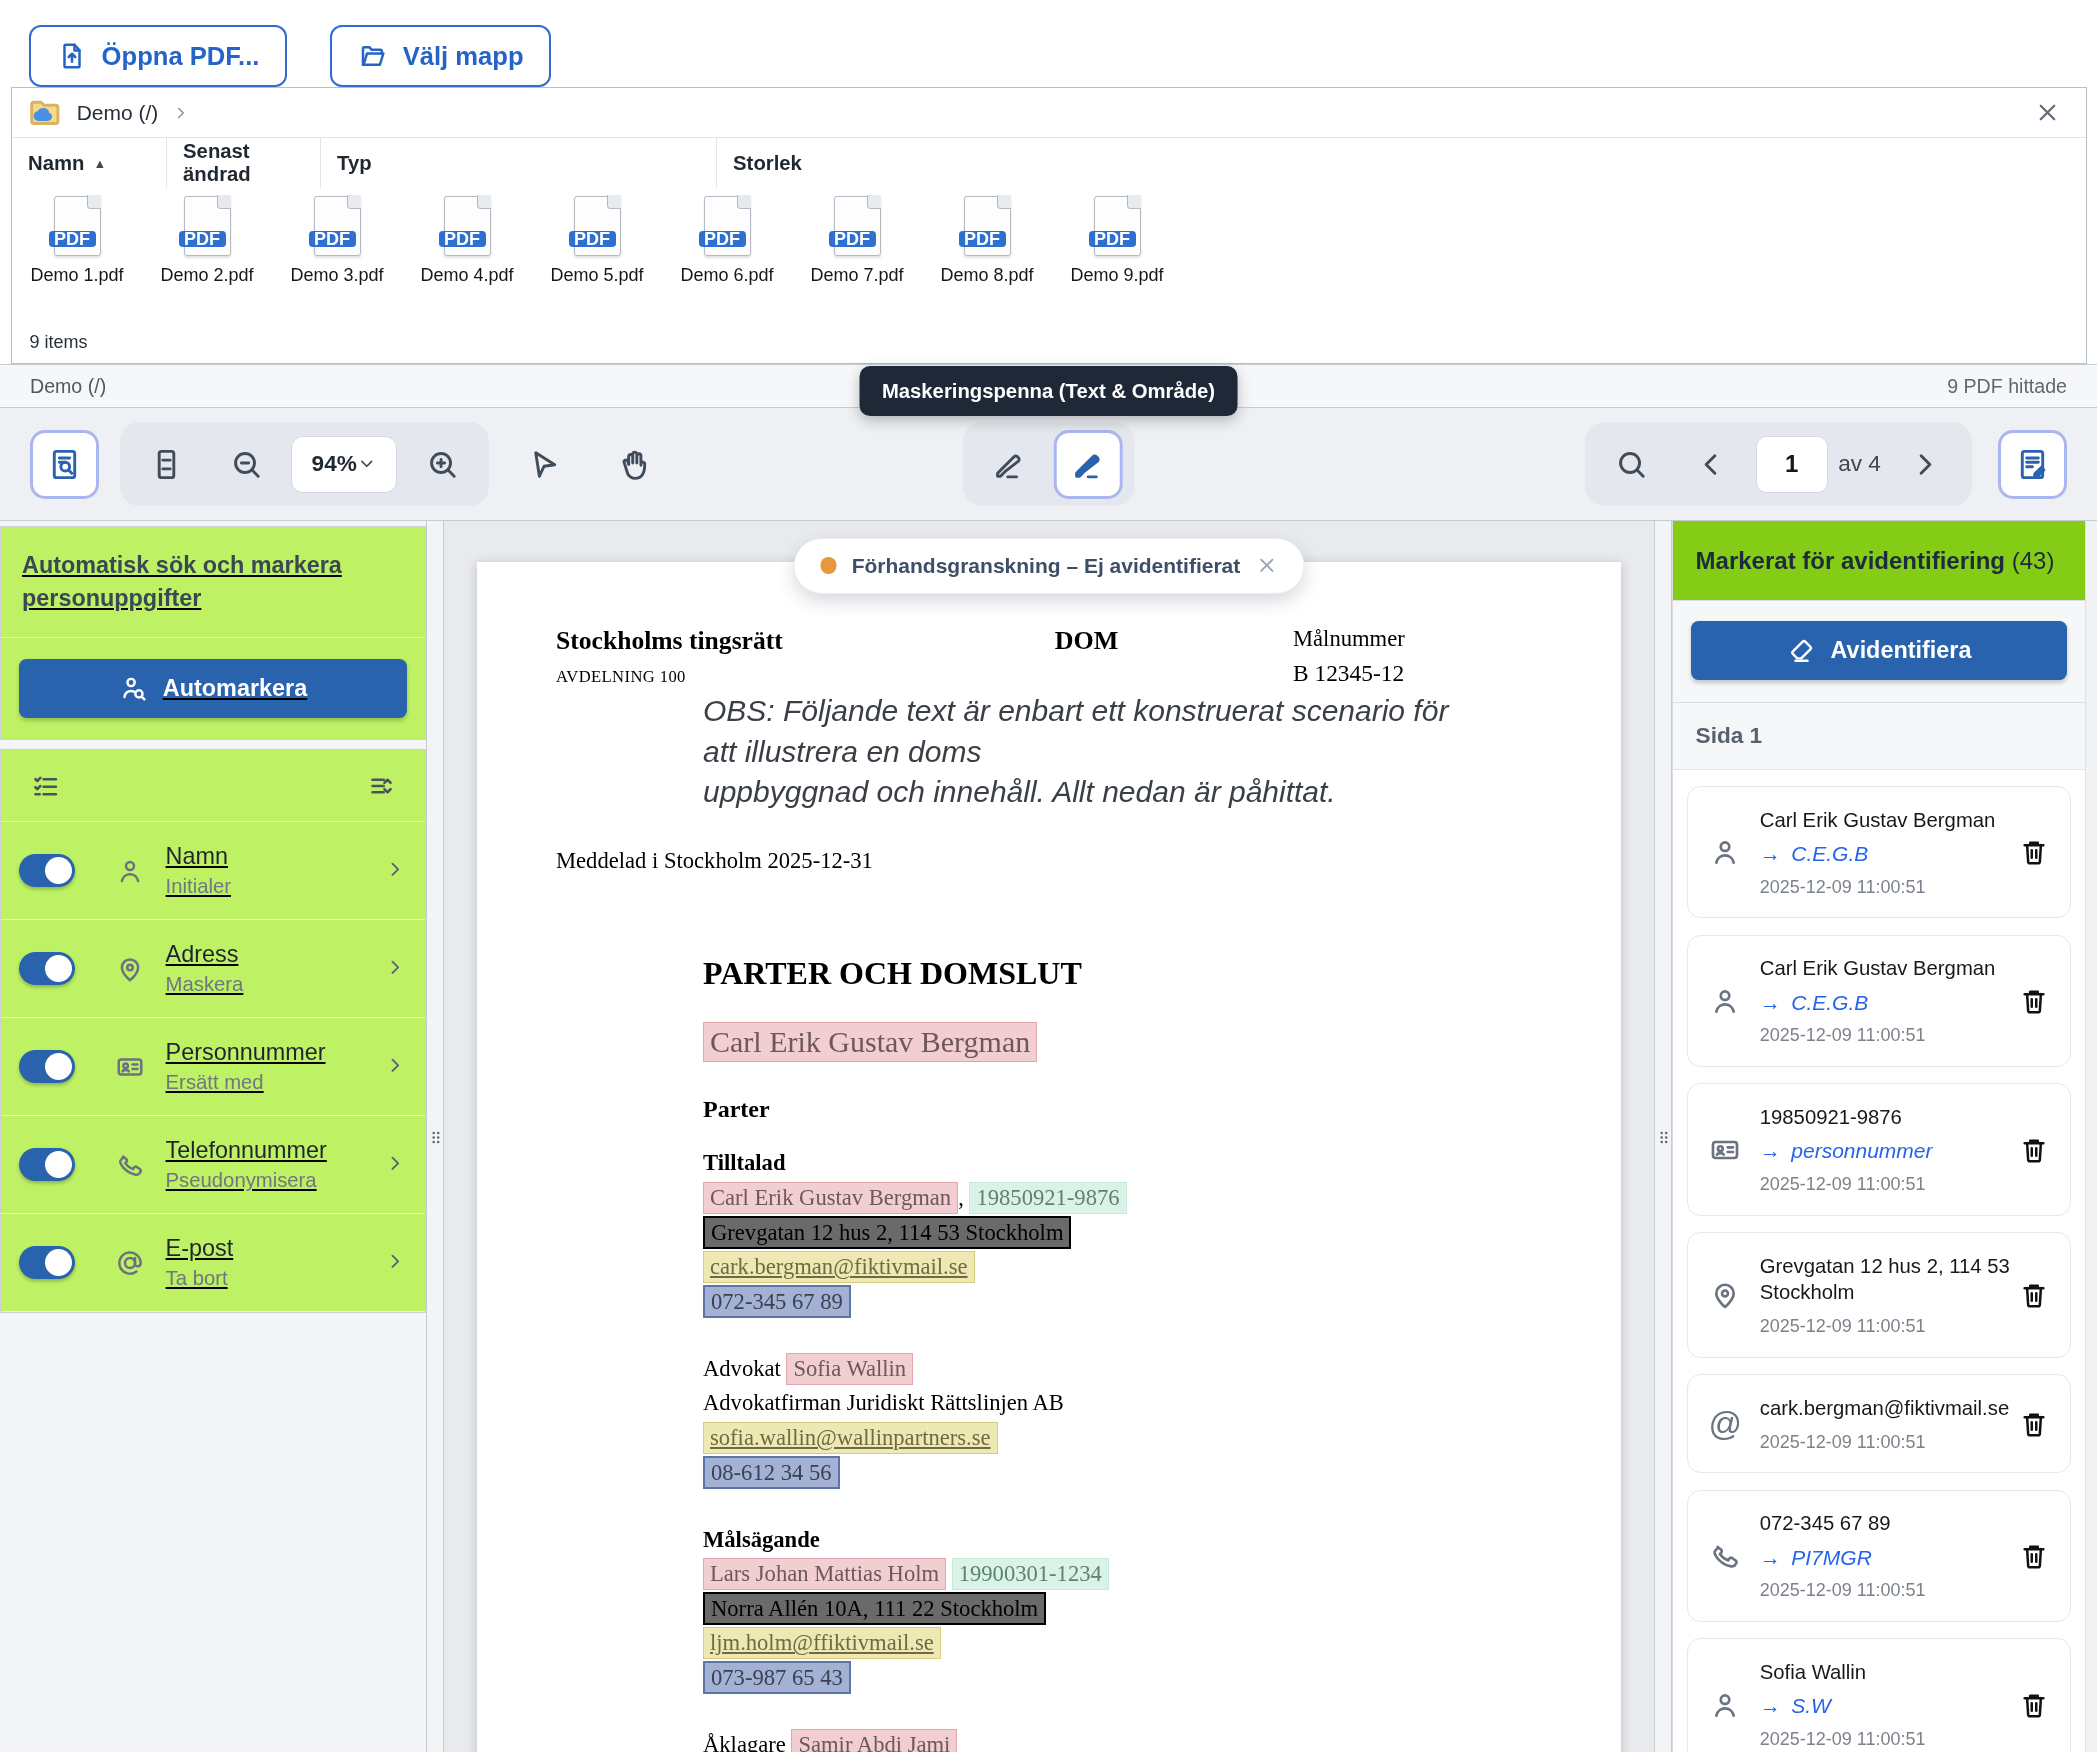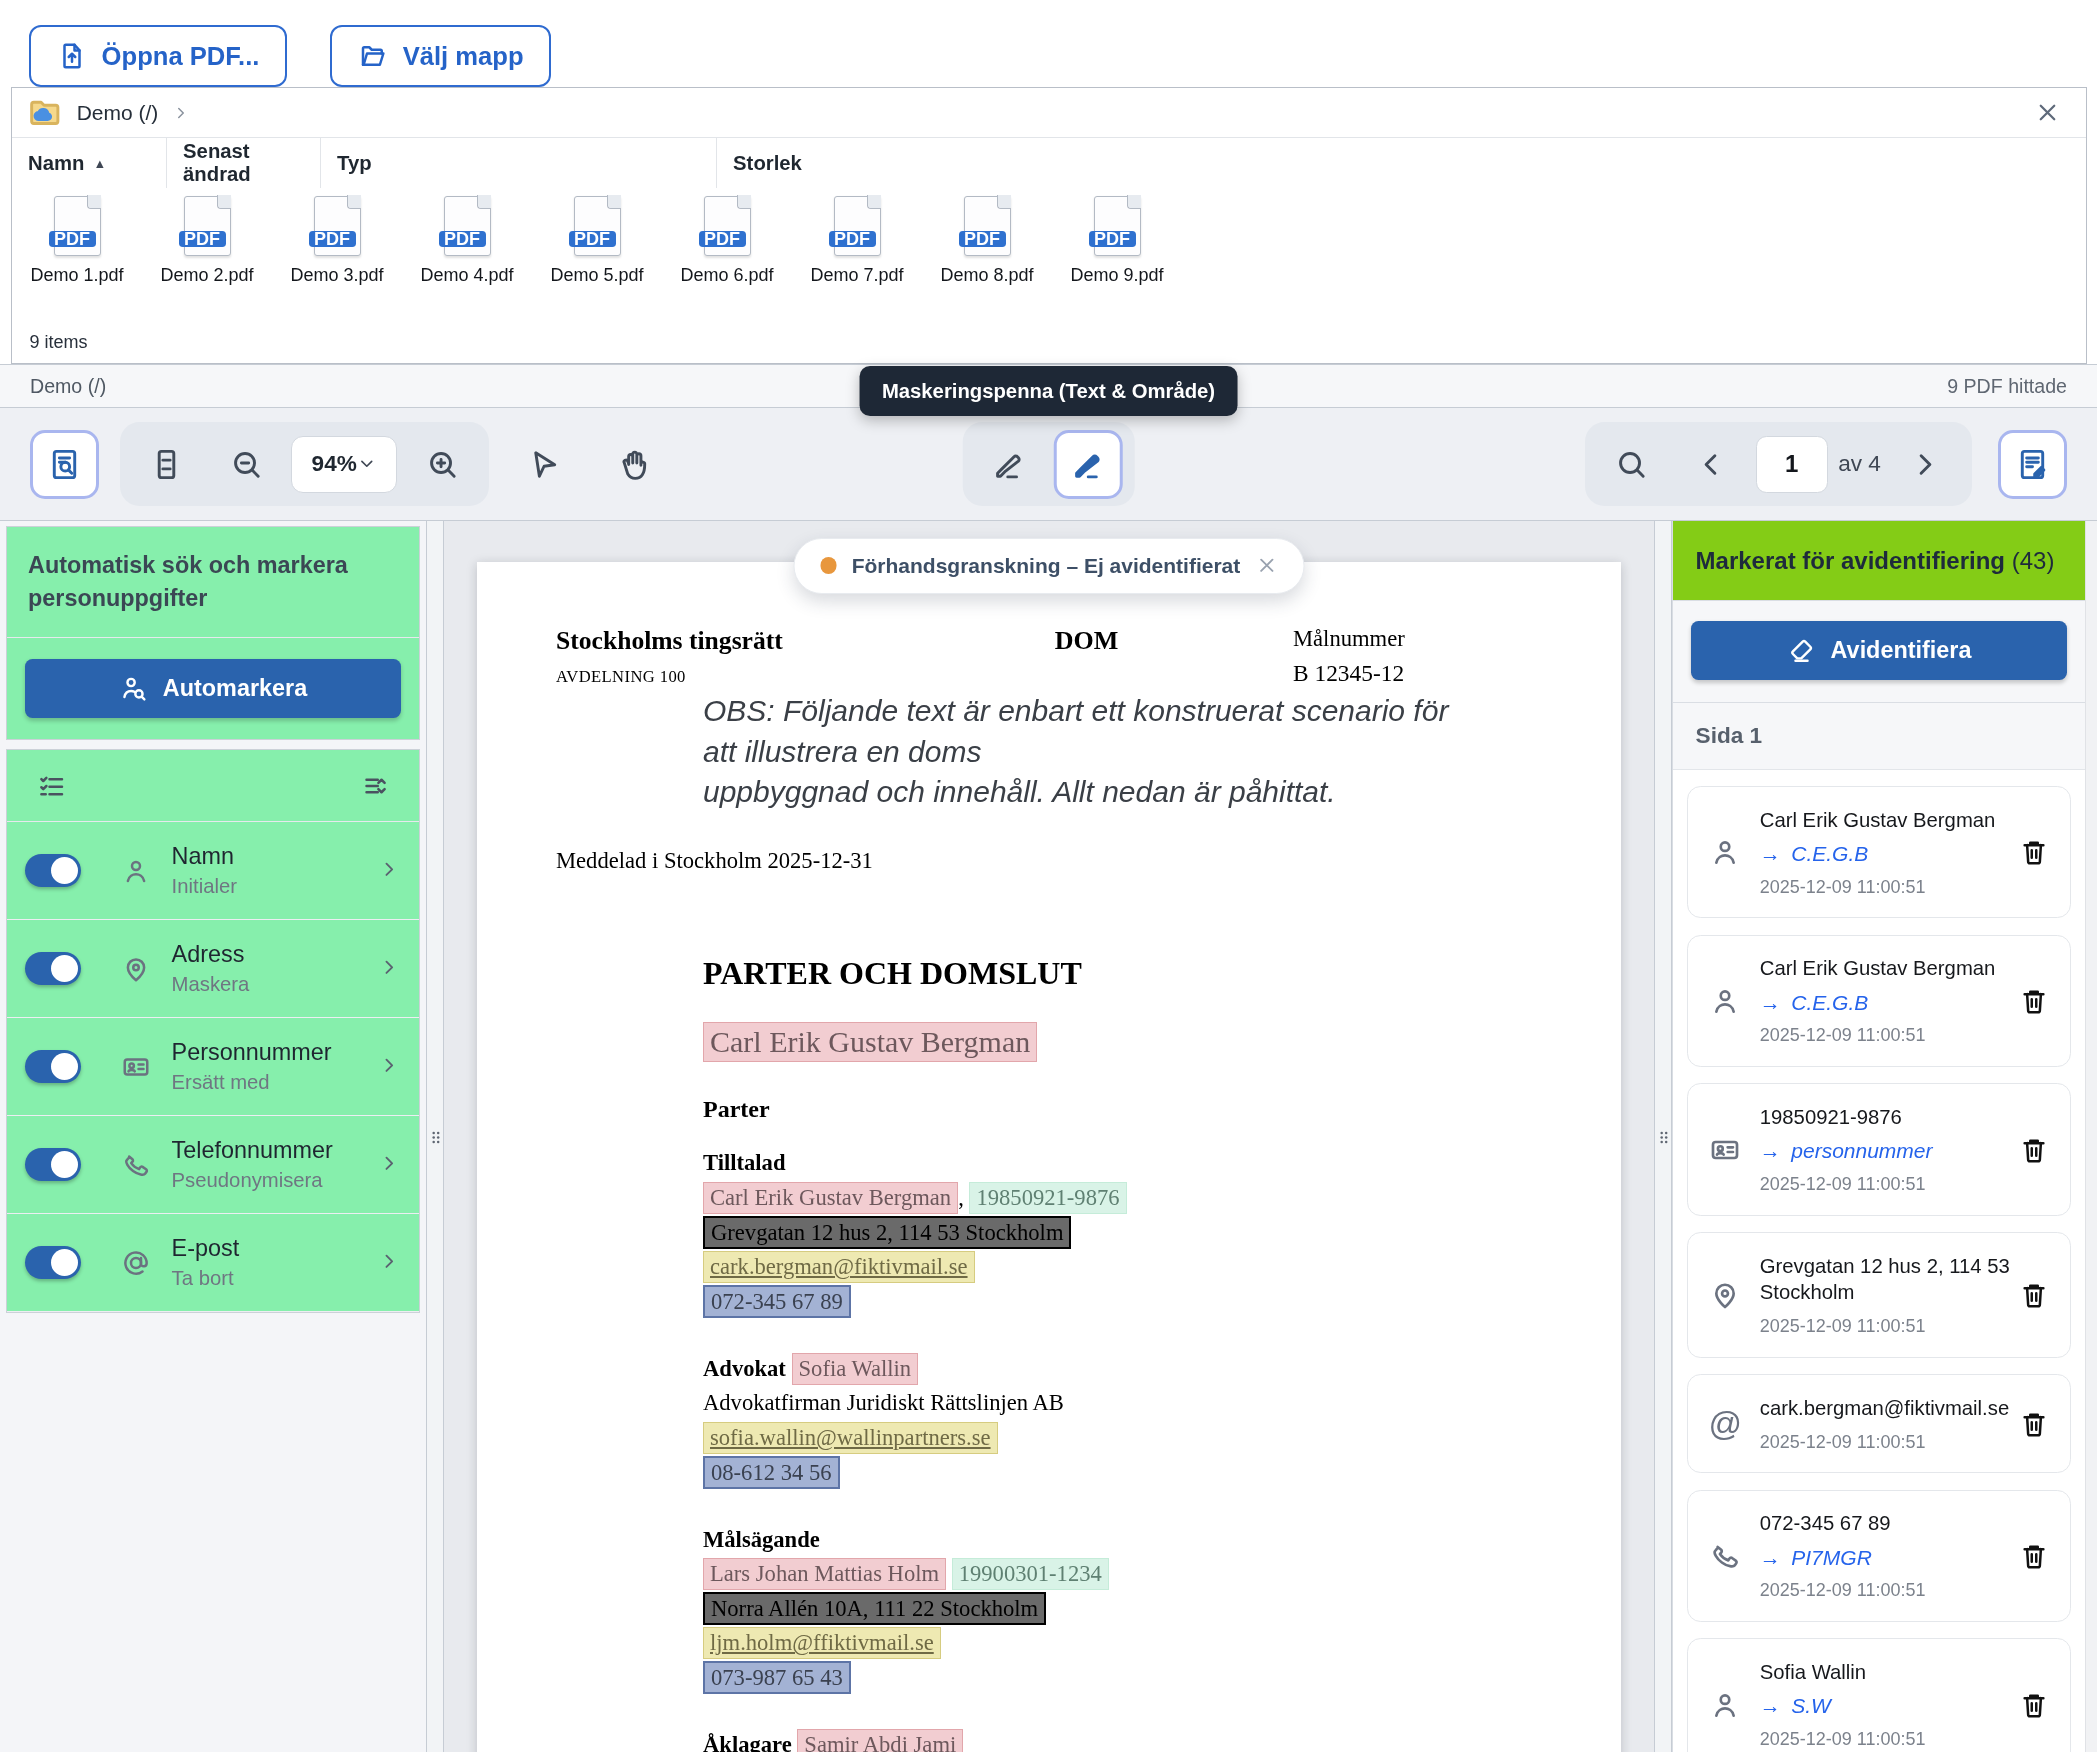--- a/index.html
+++ b/index.html
@@ -64,21 +64,21 @@
     text-align:center; font-size:24px; font-weight:bold; color:#14171c; font-family:"Liberation Sans",sans-serif; }
   .oftext { font-size:22.6px; color:#3f4754; }
 
   
   .main { display:flex; height:1233px; }
   .splitter { width:18px; background:#f2f4f6; border-left:1.5px solid #c6ccd4; border-right:1.5px solid #c6ccd4;
     display:flex; align-items:center; justify-content:center; cursor:col-resize; }
 
   
   .lsb { width:426px; background:#f4f5f8; display:flex; flex-direction:column; gap:9px; padding-top:4.5px; }
-  .lsb-card { margin:0 6px; background:#86efac; border:1.5px solid #ccd1d8; }
+  .lsb-card { margin:0 0; background:#bef264; border:1.5px solid #ccd1d8;text-decoration:underline; }
   .lsb-title { padding:22.6px 21px; font-size:23.4px; font-weight:bold; color:#3b4754; line-height:1.4;
     border-bottom:1.5px solid #e6e9ed; }
   .lsb-btnwrap { padding:21px 18px; }
   .btn-solid { width:100%; height:59px; background:#2a63ad; border:none; border-radius:7.5px; color:#fff;
     font-size:23.4px; font-weight:bold; display:flex; align-items:center; justify-content:center; gap:15px;
     cursor:pointer; box-shadow:0 2.3px 4.5px rgba(0,0,0,.2); }
   .btn-solid svg { width:29px; height:29px; stroke:#fff; }
   .lsb-iconrow { height:72px; display:flex; align-items:center; justify-content:space-between; padding:0 30px;
     border-bottom:1.5px solid #e6e9ed; }
   .lsb-iconrow svg { width:30px; height:30px; stroke:#4a5260; cursor:pointer; }
@@ -116,21 +116,21 @@
   .obs { margin:4.5px 0 0 147px; width:753px; font-family:"Liberation Sans",sans-serif; font-style:italic;
     font-size:30px; color:#3a3f46; line-height:1.35; }
   .meddelad { text-align:left; font-size:22.6px; margin-top:35px; }
   .docbody { margin-left:147px; margin-top:79px; font-size:22.6px; line-height:1.26; }
   .h-parter { font-size:32px; font-weight:bold; }
   .bigname { margin-top:30px; font-size:30px; }
   .h-sub { margin-top:33px; font-size:24px; font-weight:bold; }
   .h-small { margin-top:25.6px; font-size:22.6px; font-weight:bold; }
   .docline { margin-top:6px; }
   .gap-lg { margin-top:39px; }
-  .bold { font-weight:bold; }
+  .bold { font-weight:normal; }
   .hl { padding:1.5px 6px 3px; }
   .hl-pink { background:#f2cdd1; border:1.5px solid #e2a6ab; color:#6d585c; }
   .hl-mint { background:#d9f3e7; border:1.5px solid #c5ecd9; color:#5f8072; }
   .hl-black { background:#6a6a6a; border:2.3px solid #000; color:#000; }
   .hl-yellow { background:#eee9b2; border:1.5px solid #d6cc80; color:#6f6a45; text-decoration:underline; }
   .hl-blue { background:#a3b2d4; border:2.3px solid #5d74a6; color:#3a4150; }
 
   
   .rsb { width:413px; background:#fff; display:flex; flex-direction:column; border-left:0.8px solid #d9dde3; }
   .rsb-head { background:#84cc16; padding:25.6px 22.6px; border-bottom:1.5px solid #dadee4; }

